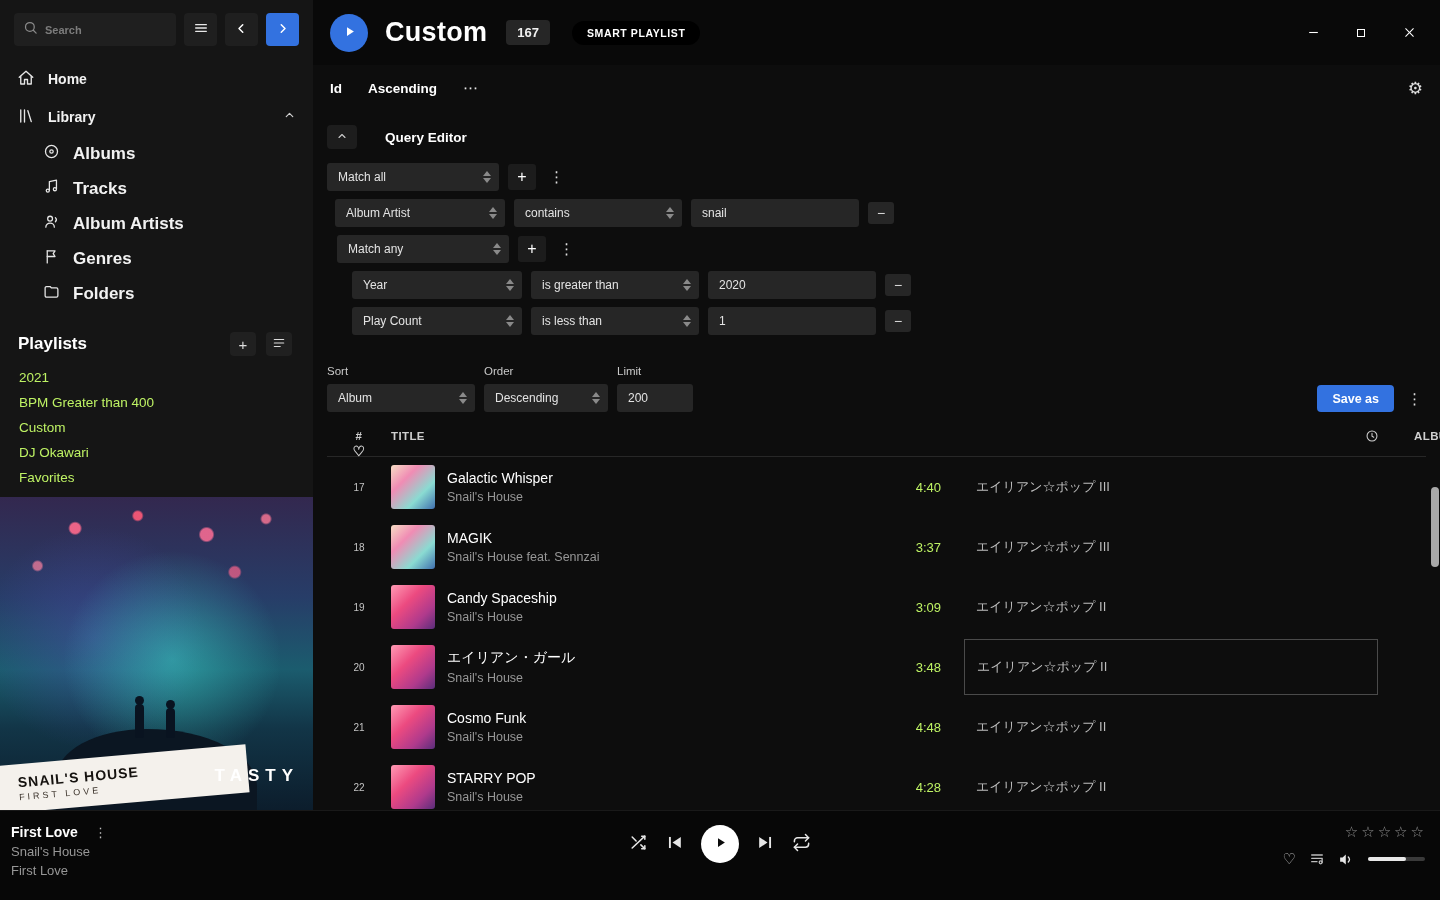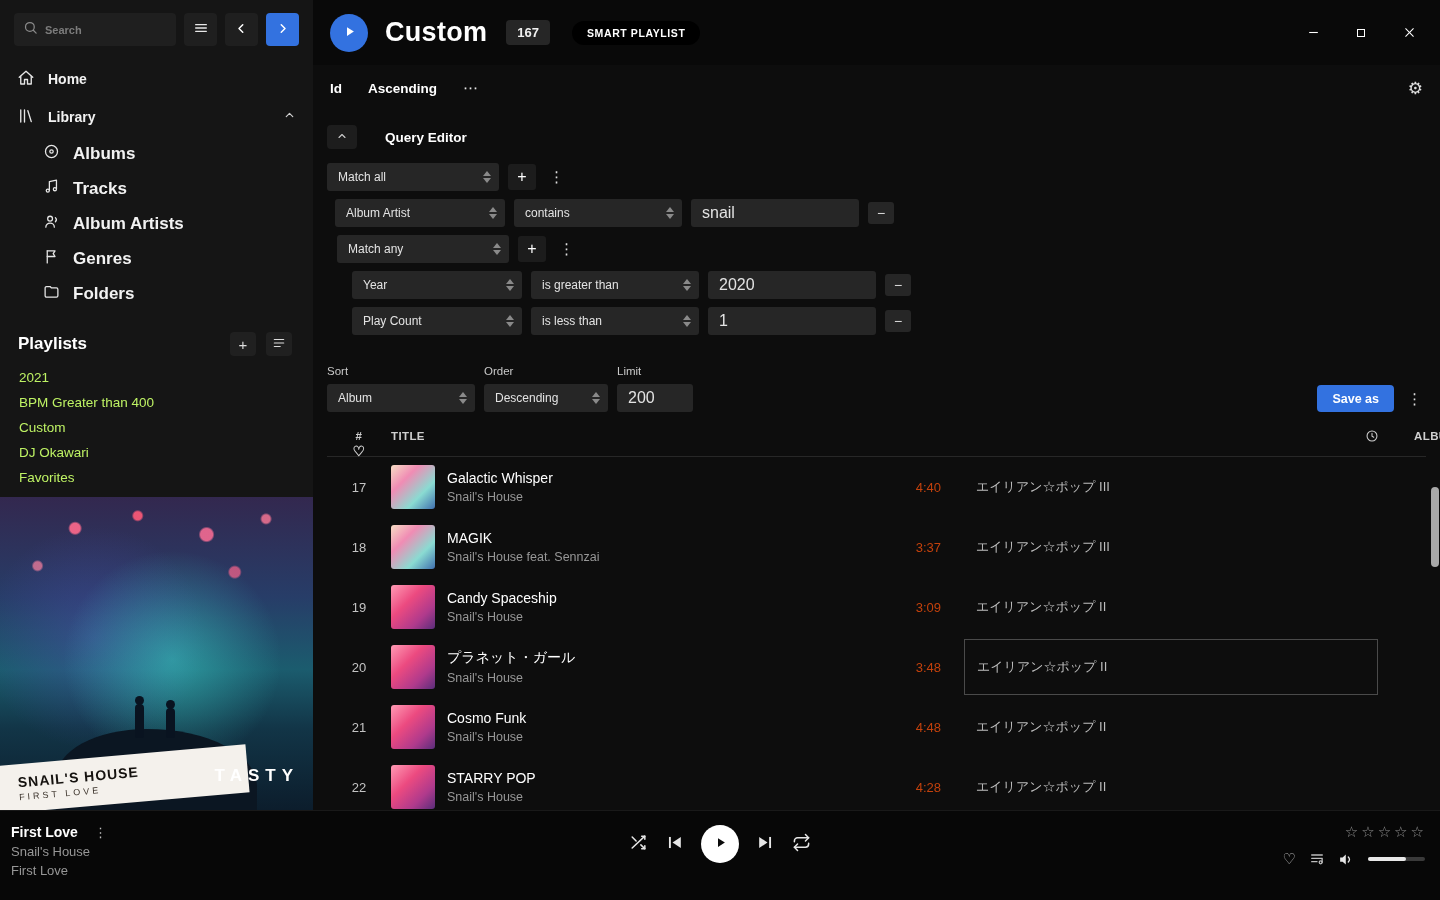--- a/index.html
+++ b/index.html
@@ -67,21 +67,21 @@
 
   .qe { padding:0 14px; }
   .qe-head { margin-top:22px; display:flex; align-items:center; gap:28px; }
   .collapse-btn { width:30px; height:24px; border-radius:4px; background:#1d1d1d; border:none; color:#ccc; display:flex; align-items:center; justify-content:center; cursor:pointer; }
   .qe-title { font-size:13.5px; font-weight:700; }
   .qe-row { display:flex; align-items:center; gap:9px; margin-top:8px; }
   .qe-row.first { margin-top:14px; }
 
   .sel { height:28px; background:#262626; border-radius:3px; display:flex; align-items:center; padding:0 8px 0 11px; font-size:12px; color:#e3e3e3; cursor:pointer; }
   .sel .arrows { margin-left:auto; display:flex; flex-direction:column; align-items:center; gap:2px; padding-left:8px; }
-  .tin { height:28px; background:#262626; border:none; border-radius:3px; color:#e3e3e3; font-size:16px; padding:0 11px; outline:none; }
+  .tin { height:28px; background:#262626; border:none; border-radius:3px; color:#e3e3e3; font-size:12px; padding:0 11px; outline:none; }
   .w172{width:172px}.w170{width:170px}.w168{width:168px}.w148{width:148px}.w124{width:124px}.w76{width:76px}
   .sq-btn { width:28px; height:26px; background:#1c1c1c; border:none; border-radius:3px; color:#fff; font-size:16px; cursor:pointer; }
   .minus-btn { width:26px; height:22px; background:#262626; border:none; border-radius:3px; color:#ddd; font-size:14px; cursor:pointer; line-height:1; }
   .kebab { background:none; border:none; color:#ddd; font-size:15px; cursor:pointer; padding:0 4px; }
 
   .sol { display:flex; align-items:flex-end; gap:9px; margin-top:30px; padding:0 14px; }
   .sol .group { display:flex; flex-direction:column; gap:7px; }
   .sol .g-label { font-size:11.5px; color:#c9c9c9; }
   .sol .grow { flex:1; }
   .save-btn { height:27px; padding:0 15px; background:var(--accent,#3372e0); color:#fff; border:none; border-radius:4px; font-weight:700; font-size:12.5px; cursor:pointer; }
@@ -89,27 +89,27 @@
   
   .tracks { margin:17px 14px 0 14px; }
   .tgrid { display:grid; grid-template-columns:64px 56px 384px 110px 438px 47px; align-items:center; }
   .thead { height:28px; border-bottom:1px solid #272727; color:#cfcfcf; font-size:11.5px; font-weight:700; letter-spacing:.4px; }
   .thead .h-num { text-align:center; cursor:pointer; }
   .thead .h-title { grid-column:2/4; cursor:pointer; }
   .thead .h-clock { justify-self:end; cursor:pointer; color:#cfcfcf; display:flex; }
   .thead .h-album { padding-left:35px; cursor:pointer; }
   .thead .h-heart { justify-self:center; cursor:pointer; font-size:14px; color:#cfcfcf; }
   .trow { height:60px; cursor:pointer; }
-  .c-num { text-align:center; color:#c3c3c3; font-size:13px; }
+  .c-num { text-align:center; color:#c3c3c3; font-size:10px; }
   .art { width:44px; height:44px; border-radius:3px; }
   .art-ap3 { background:linear-gradient(135deg,#f7ddc4 0%,#f08cb4 32%,#8adbd2 68%,#3f6fae 100%); }
   .art-ap2 { background:linear-gradient(135deg,#ff9bb4 0%,#ec4a80 38%,#b03a8c 72%,#5a2d7a 100%); }
   .c-title .t { font-size:14px; color:#fff; }
   .c-title .a { font-size:12.5px; color:#979797; margin-top:4px; }
-  .c-time { justify-self:end; color:#c2410c; font-size:13px; }
+  .c-time { justify-self:end; color:#bef264; font-size:13px; }
   .c-album { color:#bdbdbd; font-size:13px; padding-left:35px; }
   .c-album.focused { padding-left:0; }
   .album-focus { margin-left:23px; width:414px; height:56px; border:1px solid #4a4a4a; display:flex; align-items:center; padding-left:12px; }
 
   .scrollbar { position:absolute; right:1px; top:455px; width:8px; height:355px; }
   .scroll-thumb { position:absolute; top:32px; left:0; width:8px; height:80px; background:#a9a9a9; border-radius:4px; cursor:pointer; }
 
   
   .player { position:absolute; left:0; top:810px; width:1440px; height:90px; background:#070707; border-top:1px solid #191919; }
   .np { position:absolute; left:11px; top:13px; }
@@ -538,21 +538,21 @@
         <div class="c-album"><span>エイリアン☆ポップ II</span></div>
         <div></div>
       </div>
 
       <div class="tgrid trow">
         <div class="c-num">20</div>
         <div>
             <div class="art art-ap2"></div>
           </div>
         <div class="c-title">
-          <div class="t">プラネット・ガール</div>
+          <div class="t">エイリアン・ガール</div>
           <div class="a">Snail's House</div>
         </div>
         <div class="c-time">3:48</div>
         <div class="c-album focused">
           <div class="album-focus">
             <span>エイリアン☆ポップ II</span>
           </div>
         </div>
         <div></div>
       </div>

